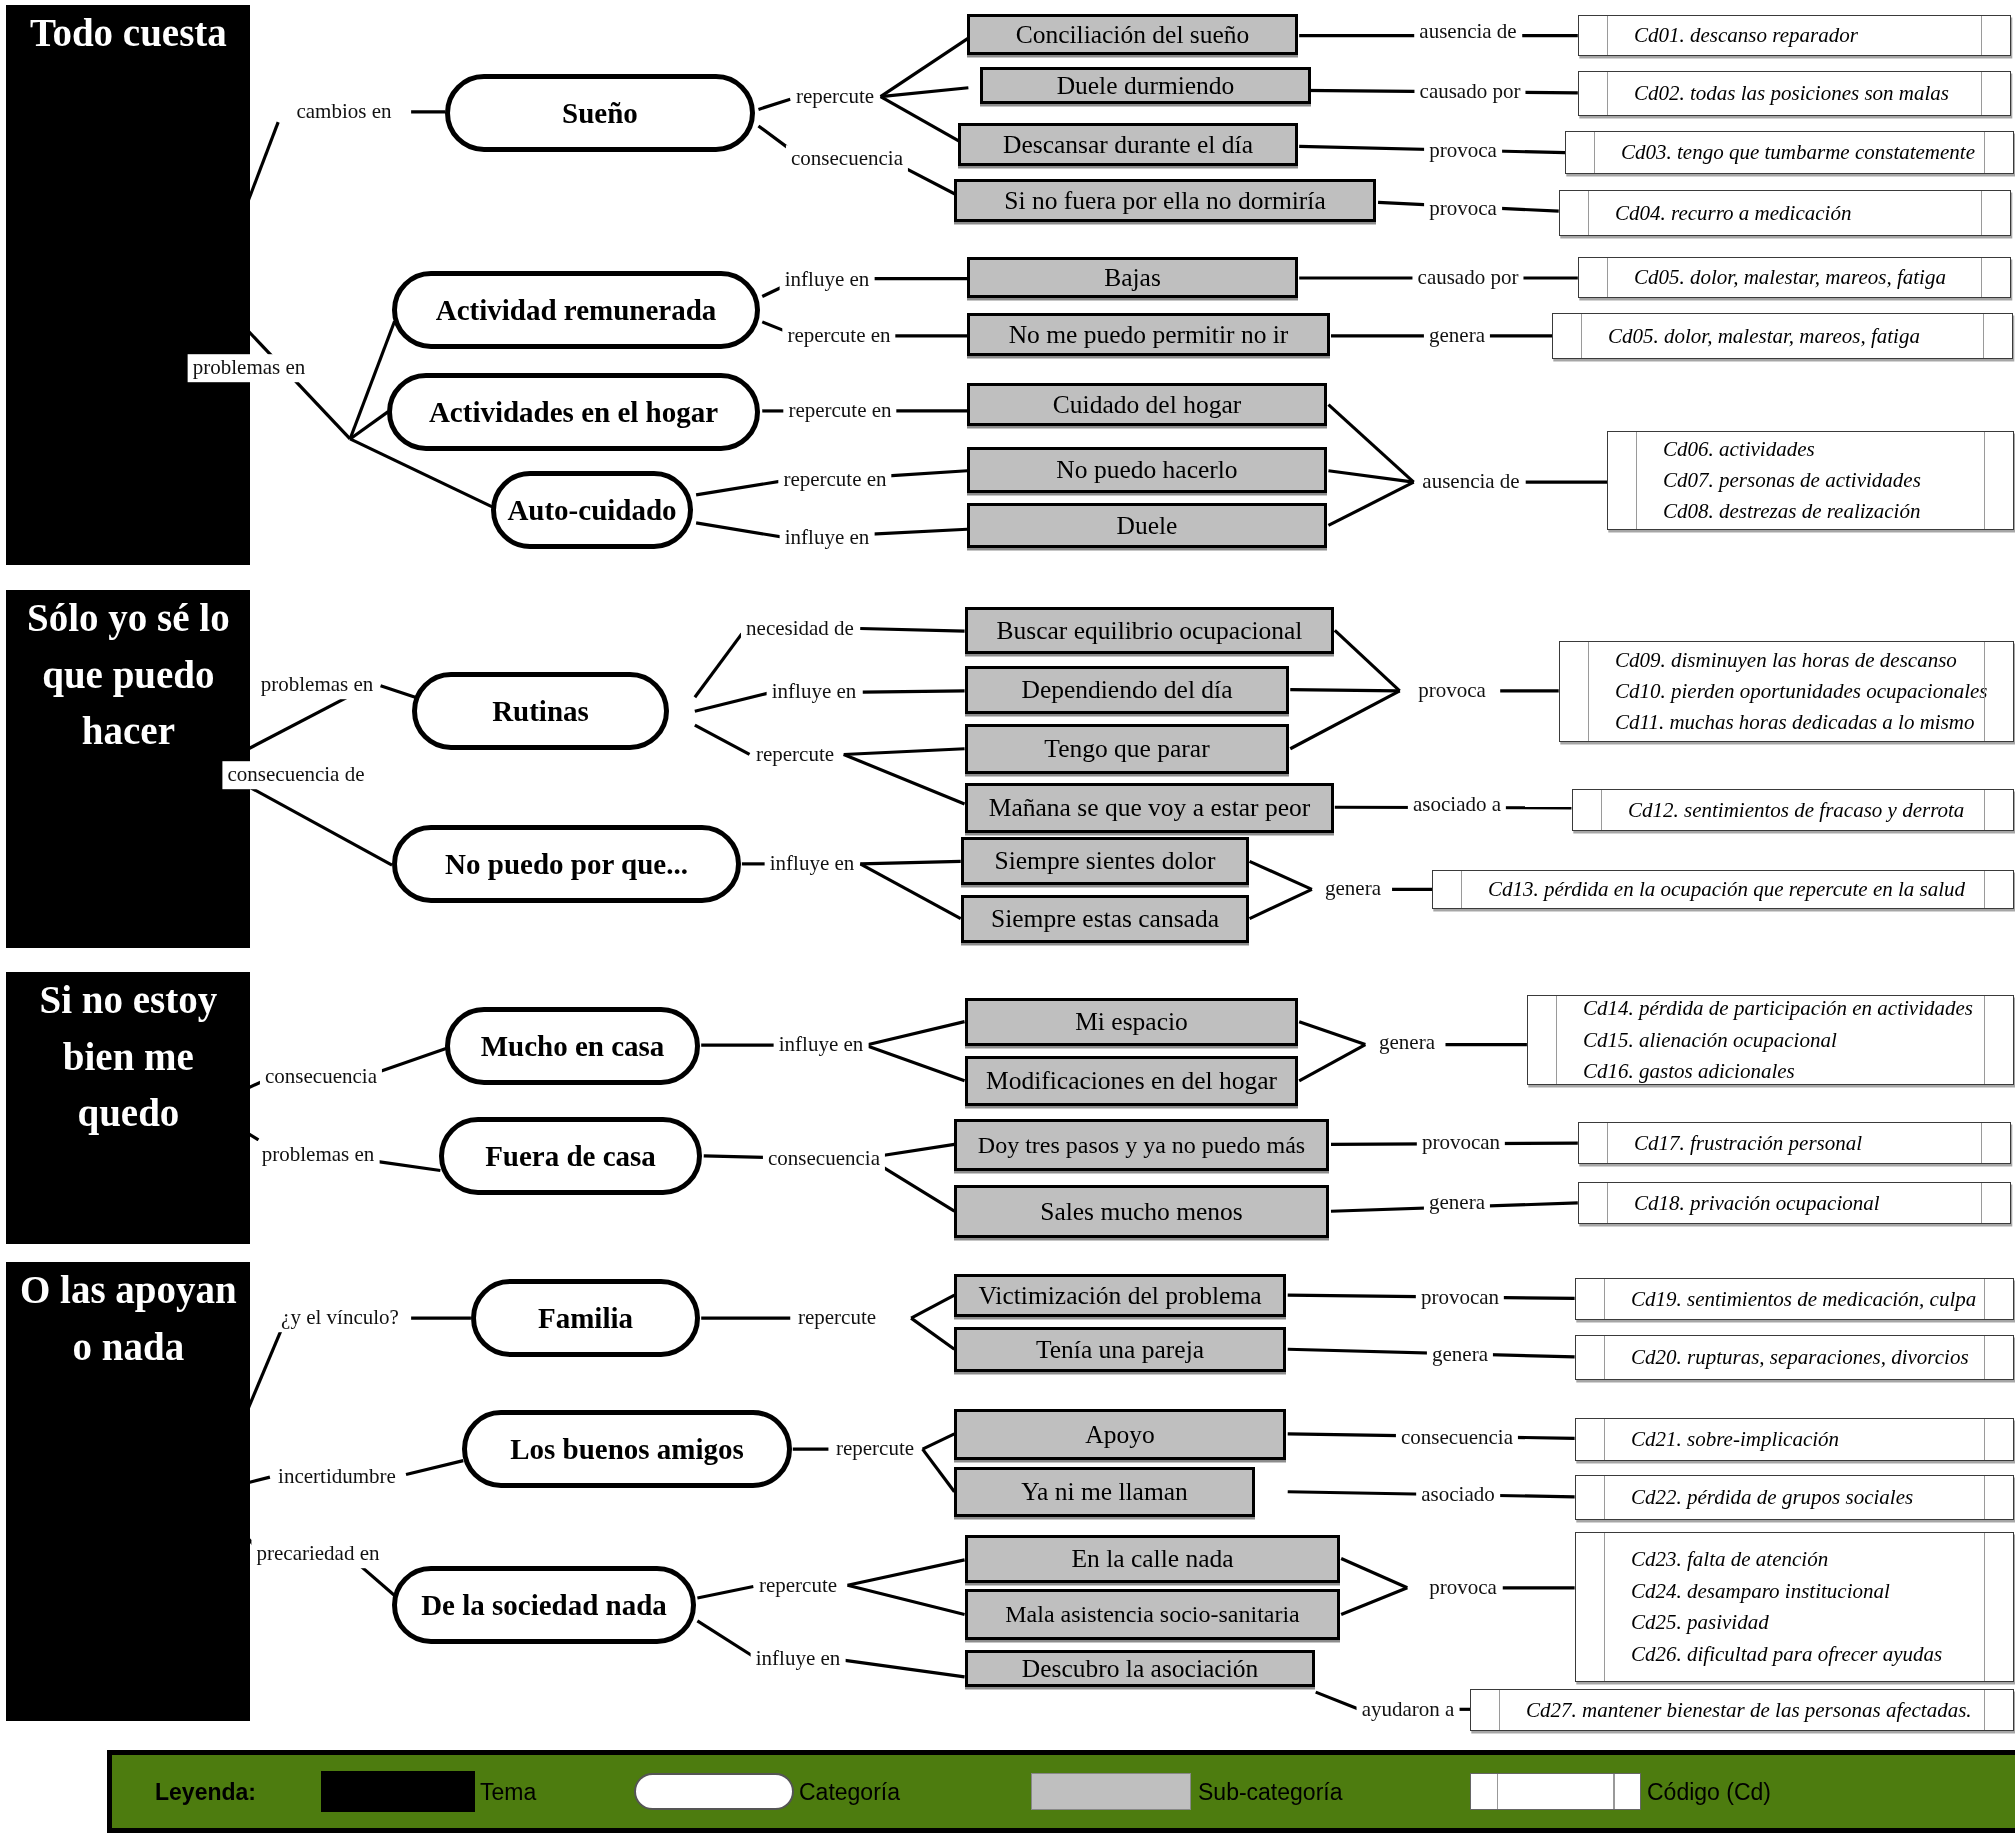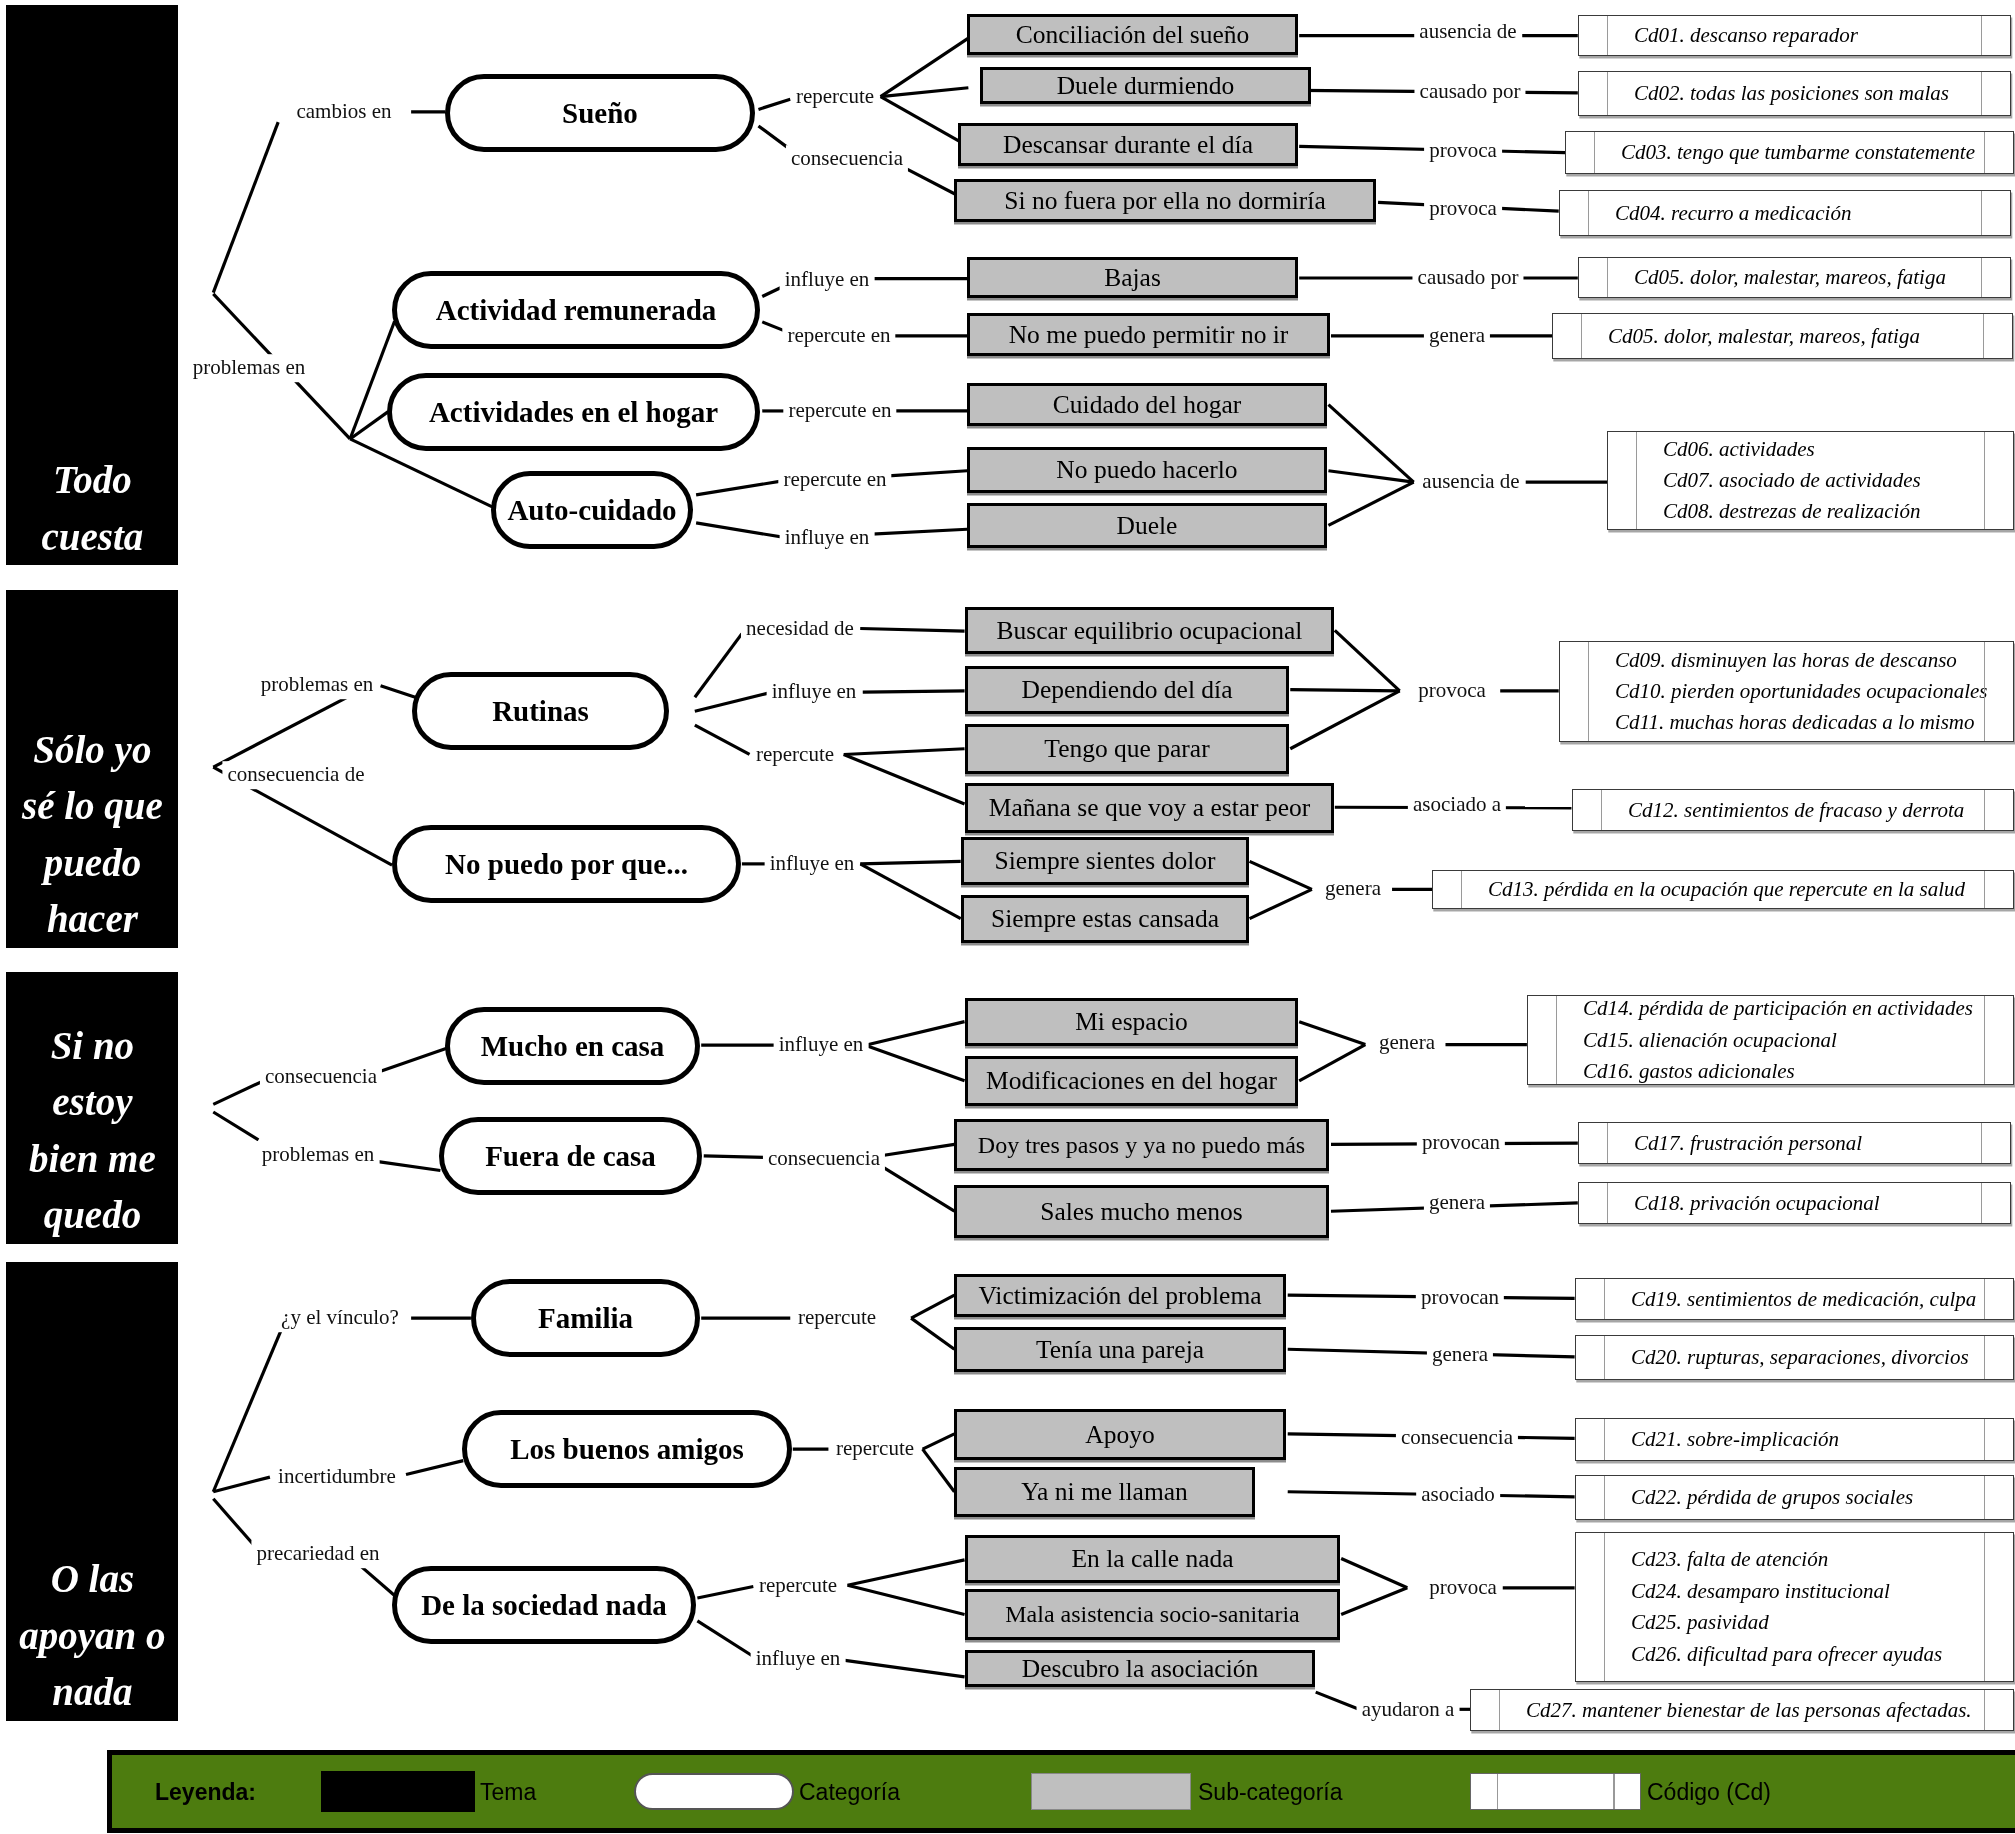--- a/index.html
+++ b/index.html
@@ -4,23 +4,23 @@
 <style>
   * { box-sizing: border-box; }
   body { margin: 0; background: #fff; }
   .stage {
     position: relative; width: 2015px; height: 1834px;
     background: #fff; font-family: "Liberation Serif", serif; overflow: hidden;
   }
   .wires { position: absolute; left: 0; top: 0; width: 2015px; height: 1834px; z-index: 1; }
   .wires line { stroke: #000; stroke-width: 5; }
   .theme {
-    position: absolute; left: 6.4px; width: 172px; background: #000; color: #fff;
-    display: flex; align-items: flex-end; justify-content: center; text-align: center;
-    font-weight: bold; font-size: 39px; line-height: 1.45; z-index: 2; font-style: italic;
+    position: absolute; left: 6.4px; width: 244px; background: #000; color: #fff;
+    display: flex; align-items: flex-start; justify-content: center; text-align: center;
+    font-weight: bold; font-size: 39px; line-height: 1.45; z-index: 2;
   }
   .theme span { display: block; width: 100%; padding: 0 9px; }
   .cat {
     position: absolute; height: 78px; background: #fff; border: 5.7px solid #000;
     border-radius: 41px; display: flex; align-items: center; justify-content: center;
     font-weight: bold; font-size: 29px; white-space: nowrap; z-index: 2;
   }
   .sub {
     position: absolute; background: #bfbfbf; border: 3.8px solid #000;
     display: flex; align-items: center; justify-content: center;
@@ -300,21 +300,21 @@
       <div>Cd04. recurro a medicación</div>
     </div>
   <div class="code" style="left:1578px;top:257px;width:433px;height:41px">
       <div>Cd05. dolor, malestar, mareos, fatiga</div>
     </div>
   <div class="code" style="left:1552px;top:313px;width:461px;height:46px">
       <div>Cd05. dolor, malestar, mareos, fatiga</div>
     </div>
   <div class="code" style="left:1607px;top:431px;width:407px;height:99px">
     <div>Cd06. actividades</div>
-    <div>Cd07. asociado de actividades</div>
+    <div>Cd07. personas de actividades</div>
     <div>Cd08. destrezas de realización</div>
   </div>
   <div class="code" style="left:1559px;top:641px;width:455px;height:101px">
     <div>Cd09. disminuyen las horas de descanso</div>
     <div>Cd10. pierden oportunidades ocupacionales</div>
     <div>Cd11. muchas horas dedicadas a lo mismo</div>
   </div>
   <div class="code" style="left:1572px;top:789px;width:442px;height:42px">
       <div>Cd12. sentimientos de fracaso y derrota</div>
     </div>

